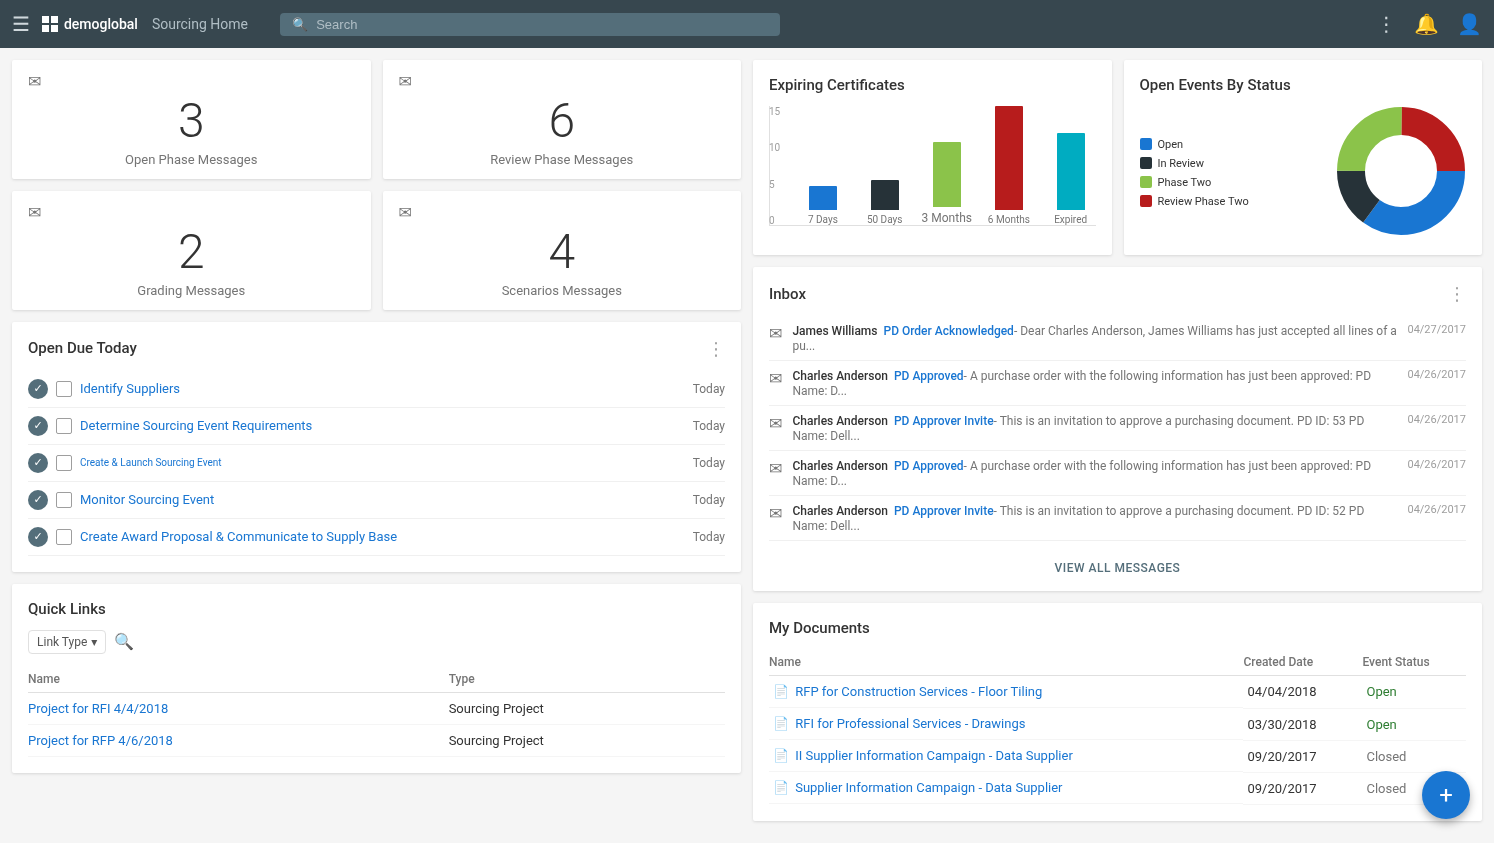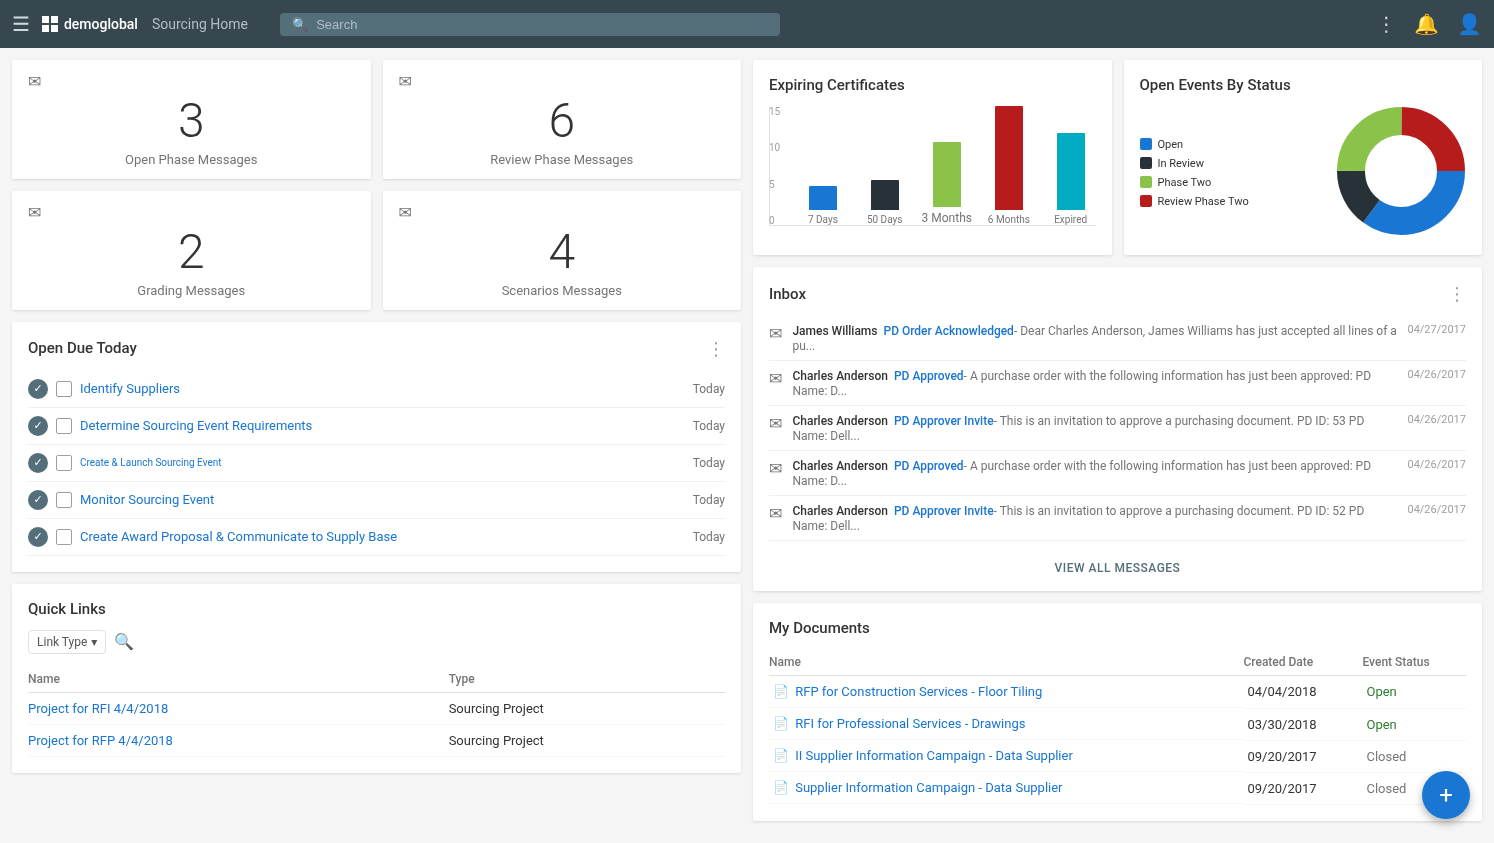--- a/index.html
+++ b/index.html
@@ -269,21 +269,21 @@
             <th>Name</th>
             <th>Type</th>
           </tr>
         </thead>
         <tbody id="ql-body">
             <tr>
     <td><a href="#">Project for RFI 4/4/2018</a></td>
     <td>Sourcing Project</td>
   </tr>
             <tr>
-    <td><a href="#">Project for RFP 4/4/2018</a></td>
+    <td><a href="#">Project for RFP 4/6/2018</a></td>
     <td>Sourcing Project</td>
   </tr>
           </tbody>
       </table>
     </div>
 
   </div>
 
   <div class="right-col">
 

